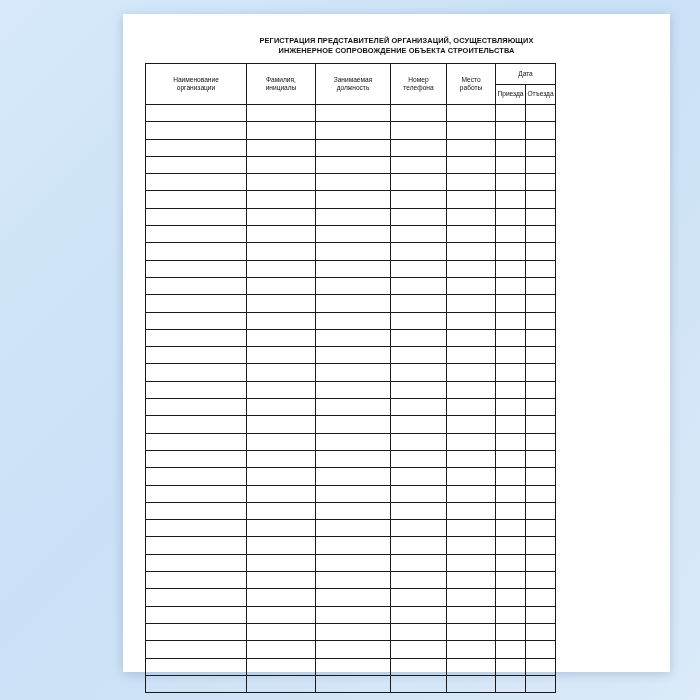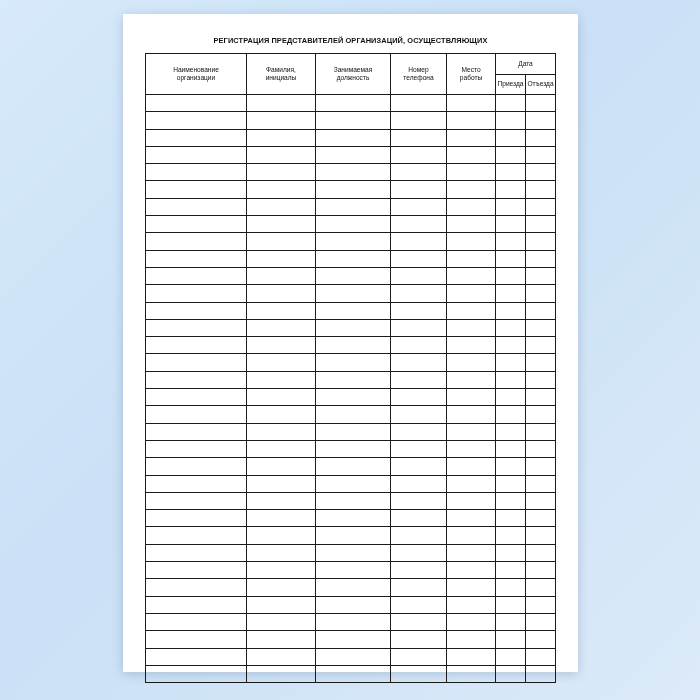--- a/index.html
+++ b/index.html
@@ -17,21 +17,21 @@
     position: relative;
     width: 700px;
     height: 700px;
     background: linear-gradient(135deg, #d7e9fb 0%, #c9e0f6 45%, #dceaf9 100%);
   }
   
   .page {
     position: absolute;
     left: 123px;
     top: 14px;
-    width: 455px;
+    width: 547px;
     height: 658px;
     background: #ffffff;
     box-shadow: 0 2px 10px rgba(40, 70, 110, 0.22);
   }
   .page-inner {
     position: absolute;
     left: 22px;
     top: 22px;
     right: 22px;
     bottom: 22px;
@@ -82,20 +82,21 @@
 </style>
 </head>
 <body>
 
 <div id="stage">
   <div class="page">
     <div class="page-inner">
 
       <div class="doc-title">
         <div>РЕГИСТРАЦИЯ ПРЕДСТАВИТЕЛЕЙ ОРГАНИЗАЦИЙ, ОСУЩЕСТВЛЯЮЩИХ</div>
+        <div>ИНЖЕНЕРНОЕ СОПРОВОЖДЕНИЕ ОБЪЕКТА СТРОИТЕЛЬСТВА</div>
       </div>
 
       <table class="reg">
         <thead>
           <tr>
             <th class="hdr-main col-org" rowspan="2">
               <span>Наименование</span><br>
               <span>организации</span>
             </th>
             <th class="hdr-main col-fio" rowspan="2">

